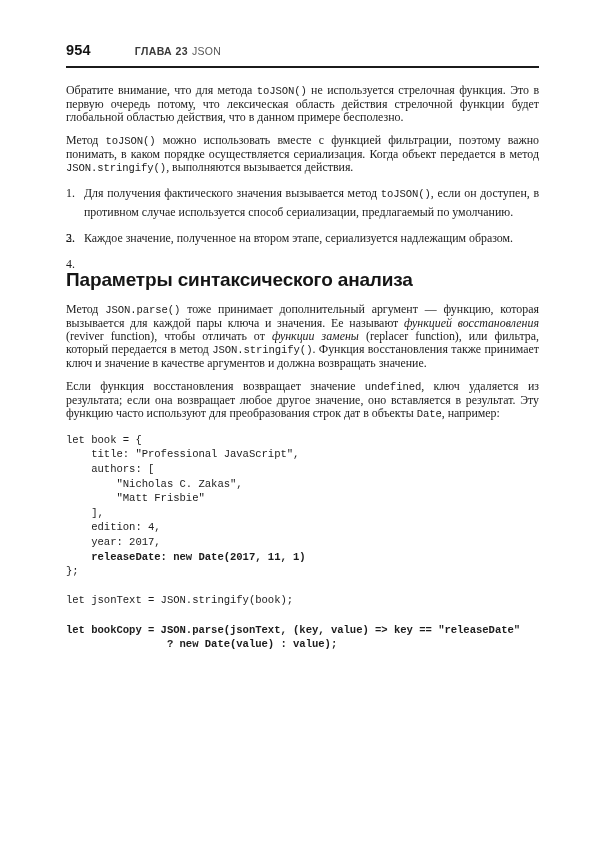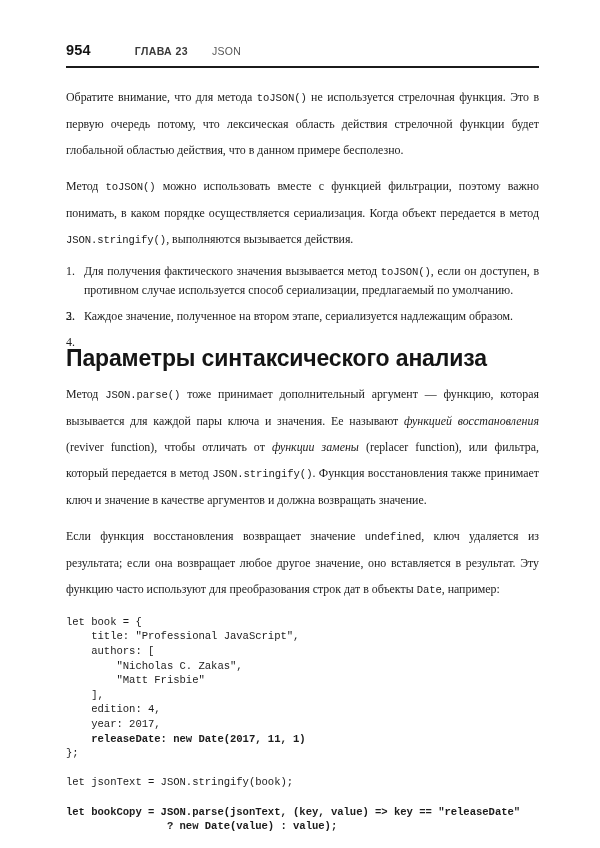--- a/index.html
+++ b/index.html
@@ -48,21 +48,21 @@
     color: #3a3a3a;
     letter-spacing: 0.4px;
     margin-left: 44px;
   }
   .runhead .section {
     font-family: "Liberation Sans", "DejaVu Sans", sans-serif;
     font-weight: normal;
     font-size: 10.5px;
     color: #555555;
     letter-spacing: 0.3px;
-    margin-left: 24px;
+    margin-left: 4px;
   }
   .runrule {
     position: absolute;
     left: 66px;
     top: 66px;
     width: 473px;
     height: 1.6px;
     background: #1b1b1b;
   }
 
@@ -70,21 +70,21 @@
   .col {
     position: absolute;
     left: 66px;
     top: 84px;
     width: 473px;
   }
 
   p.body {
     margin: 0 0 9.5px 0;
     font-size: 11.9px;
-    line-height: 26px;
+    line-height: 13px;
     text-align: justify;
     text-justify: inter-word;
     hyphens: manual;
     color: #1b1b1b;
   }
 
   code, .mono {
     font-family: "Liberation Mono", "DejaVu Sans Mono", monospace;
     font-size: 10.6px;
     letter-spacing: -0.1px;
@@ -116,21 +116,21 @@
     top: 0;
     width: 14px;
     text-align: left;
     font-size: 11.9px;
   }
 
   
   h2.head {
     font-family: "Liberation Sans", "DejaVu Sans", sans-serif;
     font-weight: bold;
-    font-size: 23px;
+    font-size: 19px;
     line-height: 22px;
     color: #151515;
     margin: 22px 0 12px 0;
     letter-spacing: -0.15px;
   }
 
   
   pre.code {
     margin: 12px 0 0 0;
     font-family: "Liberation Mono", "DejaVu Sans Mono", monospace;

